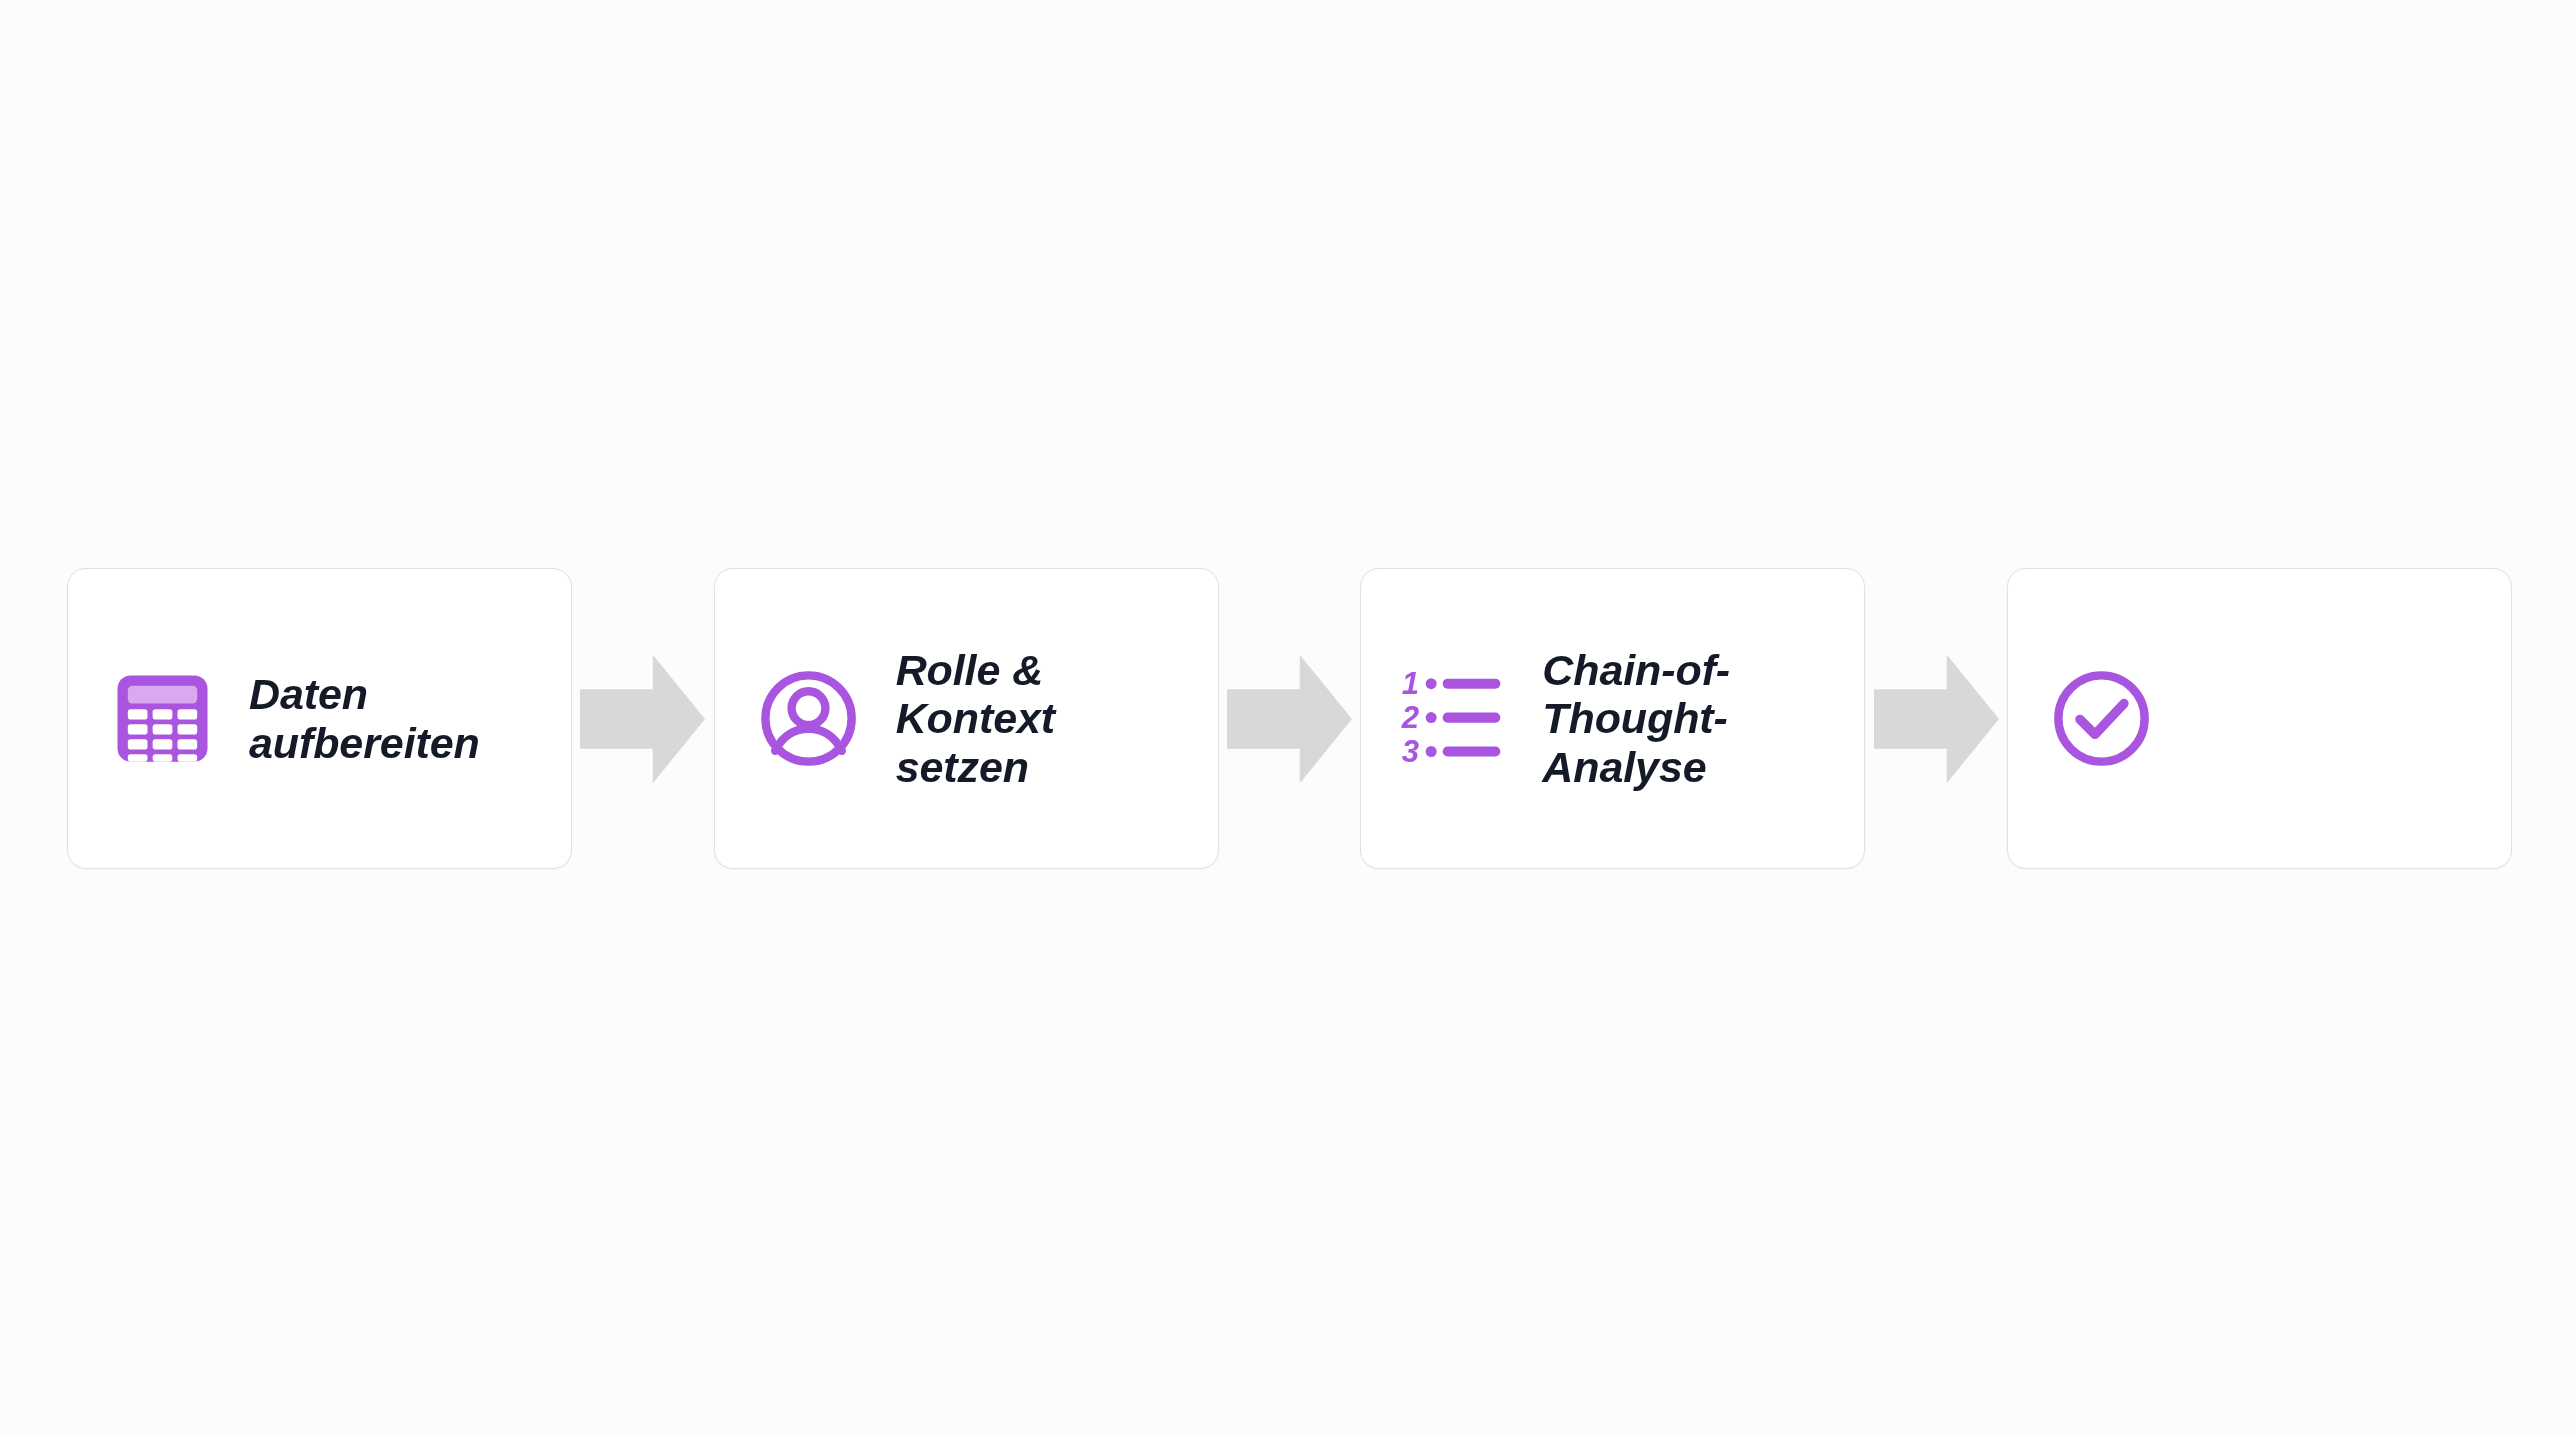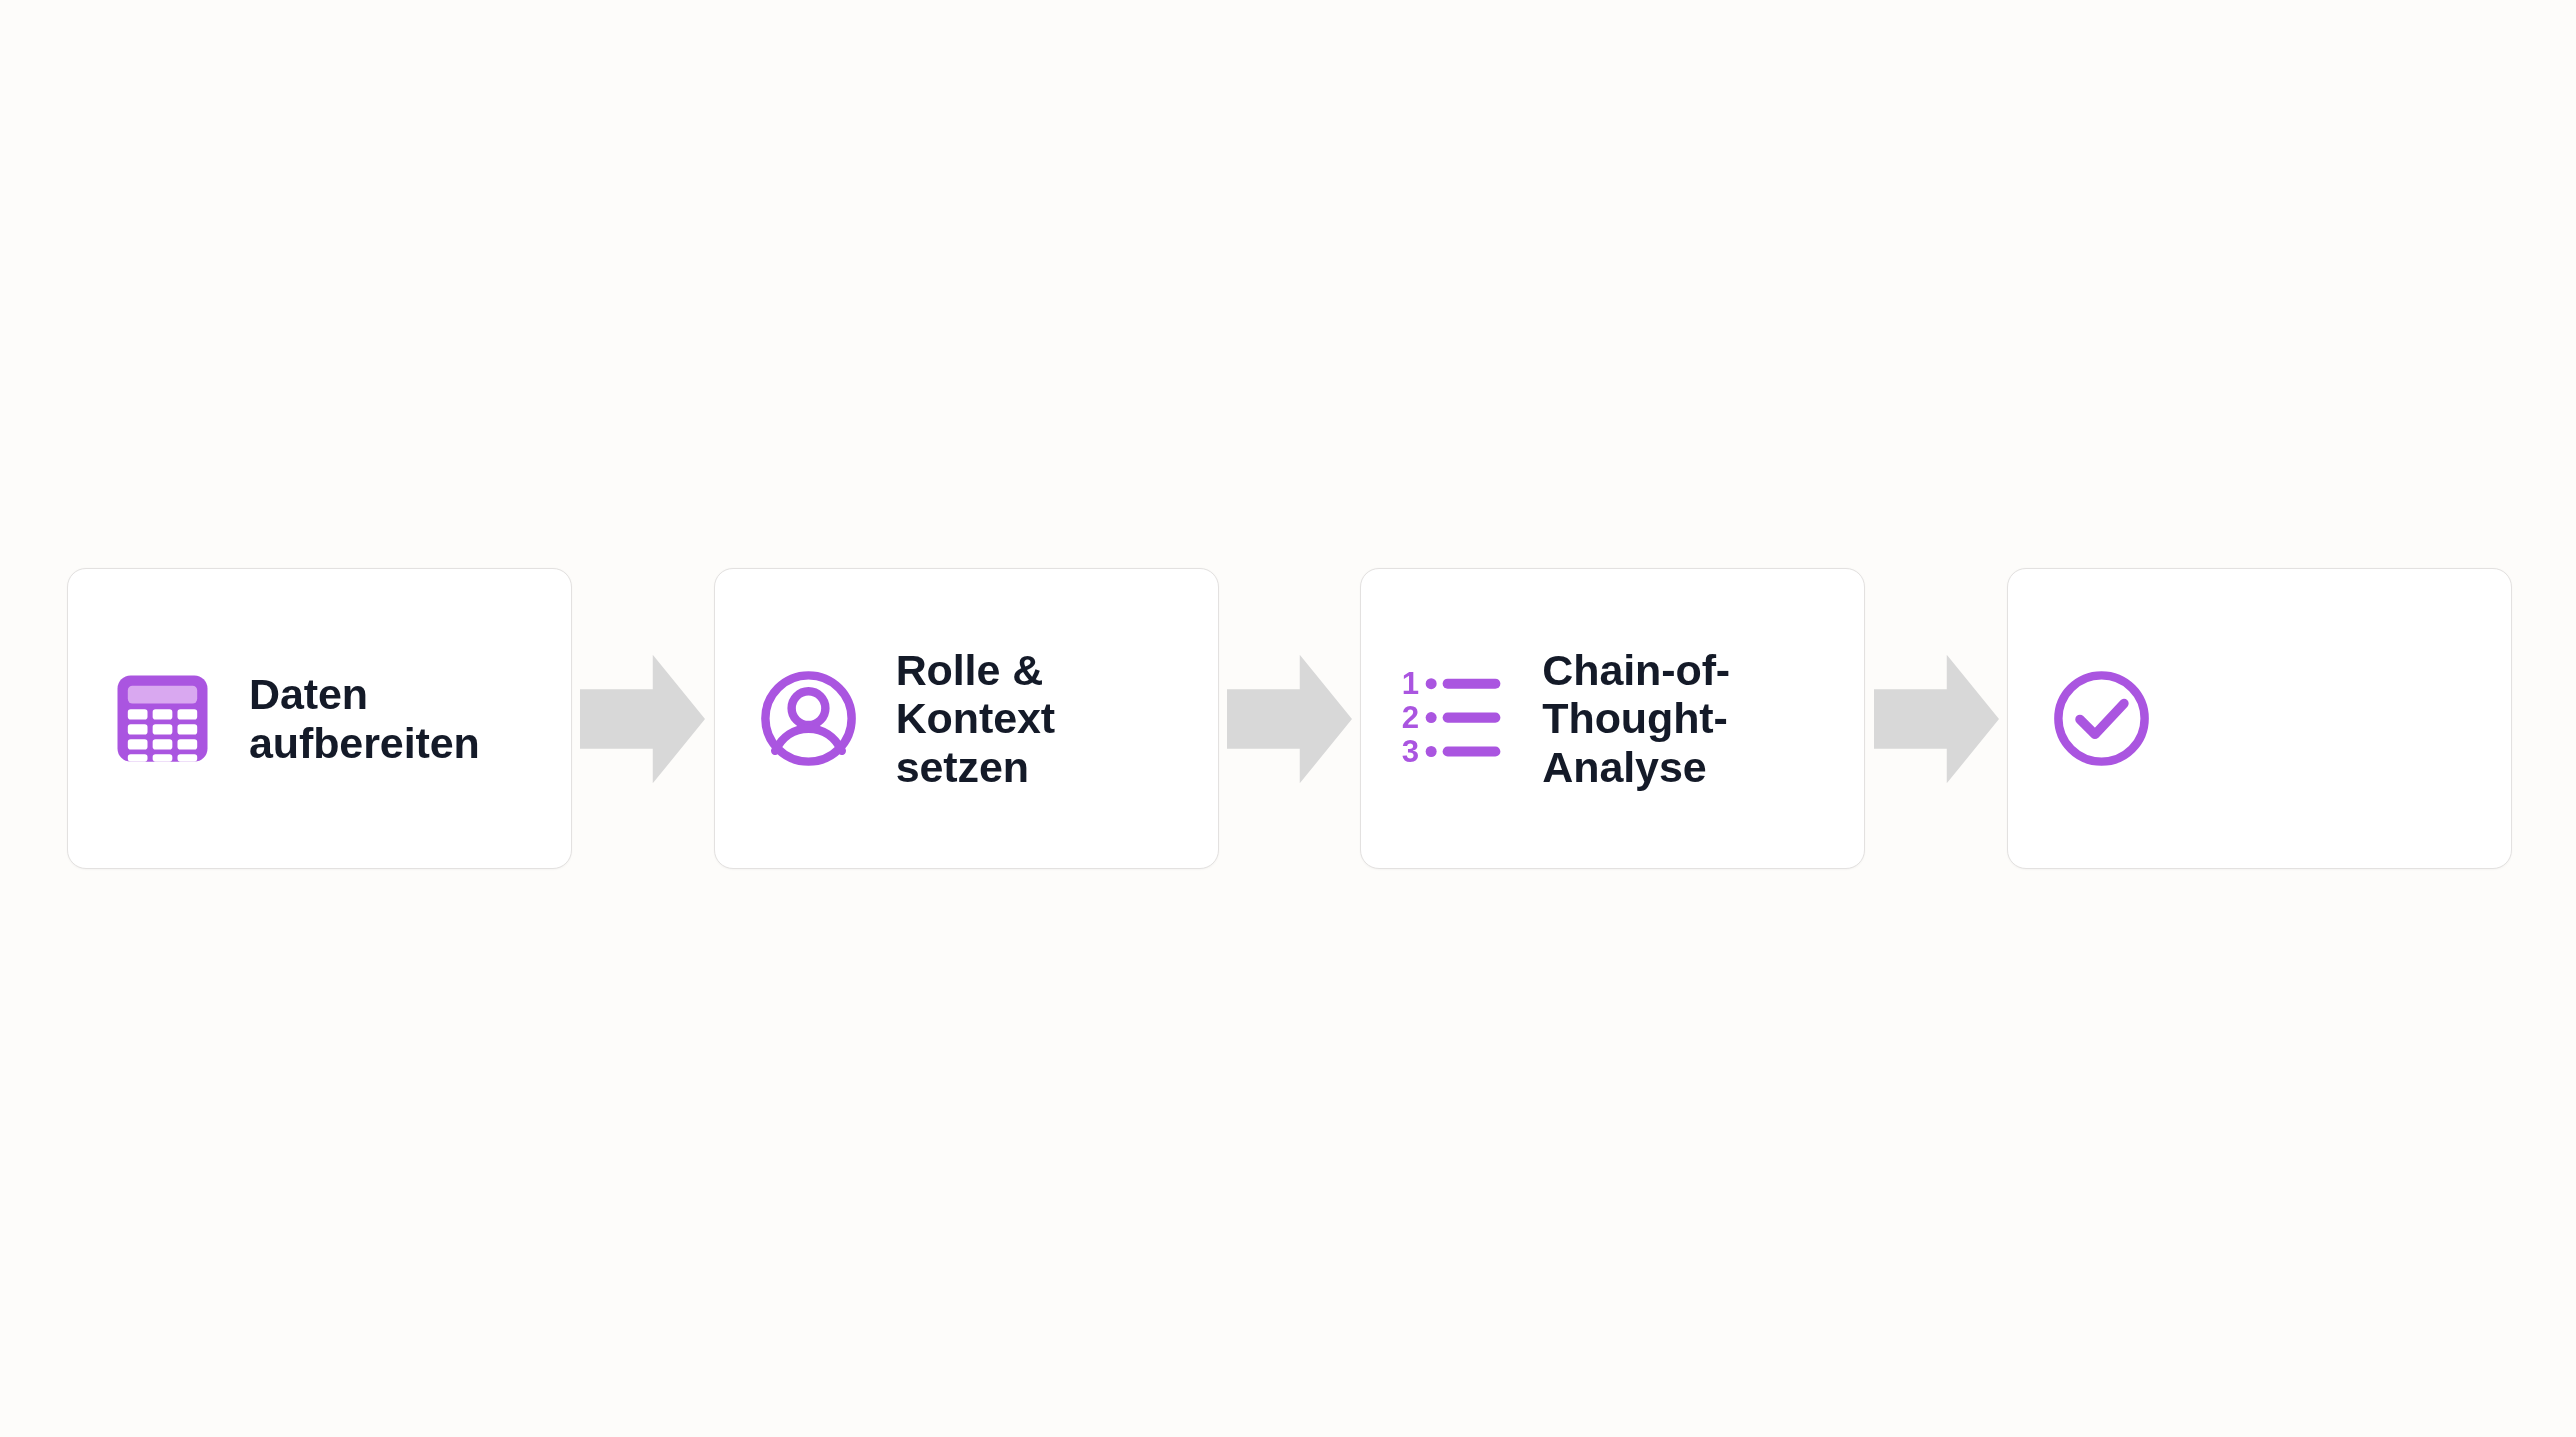--- a/index.html
+++ b/index.html
@@ -12,20 +12,21 @@
     background: #fdfcfa;
     font-family: "Liberation Sans", sans-serif;
     overflow: hidden;
   }
 
   #flow-canvas {
     position: relative;
     width: 2300px;
     height: 1438px;
     background: #fdfcfa;
+    font-style: italic;
   }
 
   
   #flow-row {
     position: absolute;
     left: 67px;
     top: 568px;
     width: 2445px;
     height: 301px;
     display: flex;

